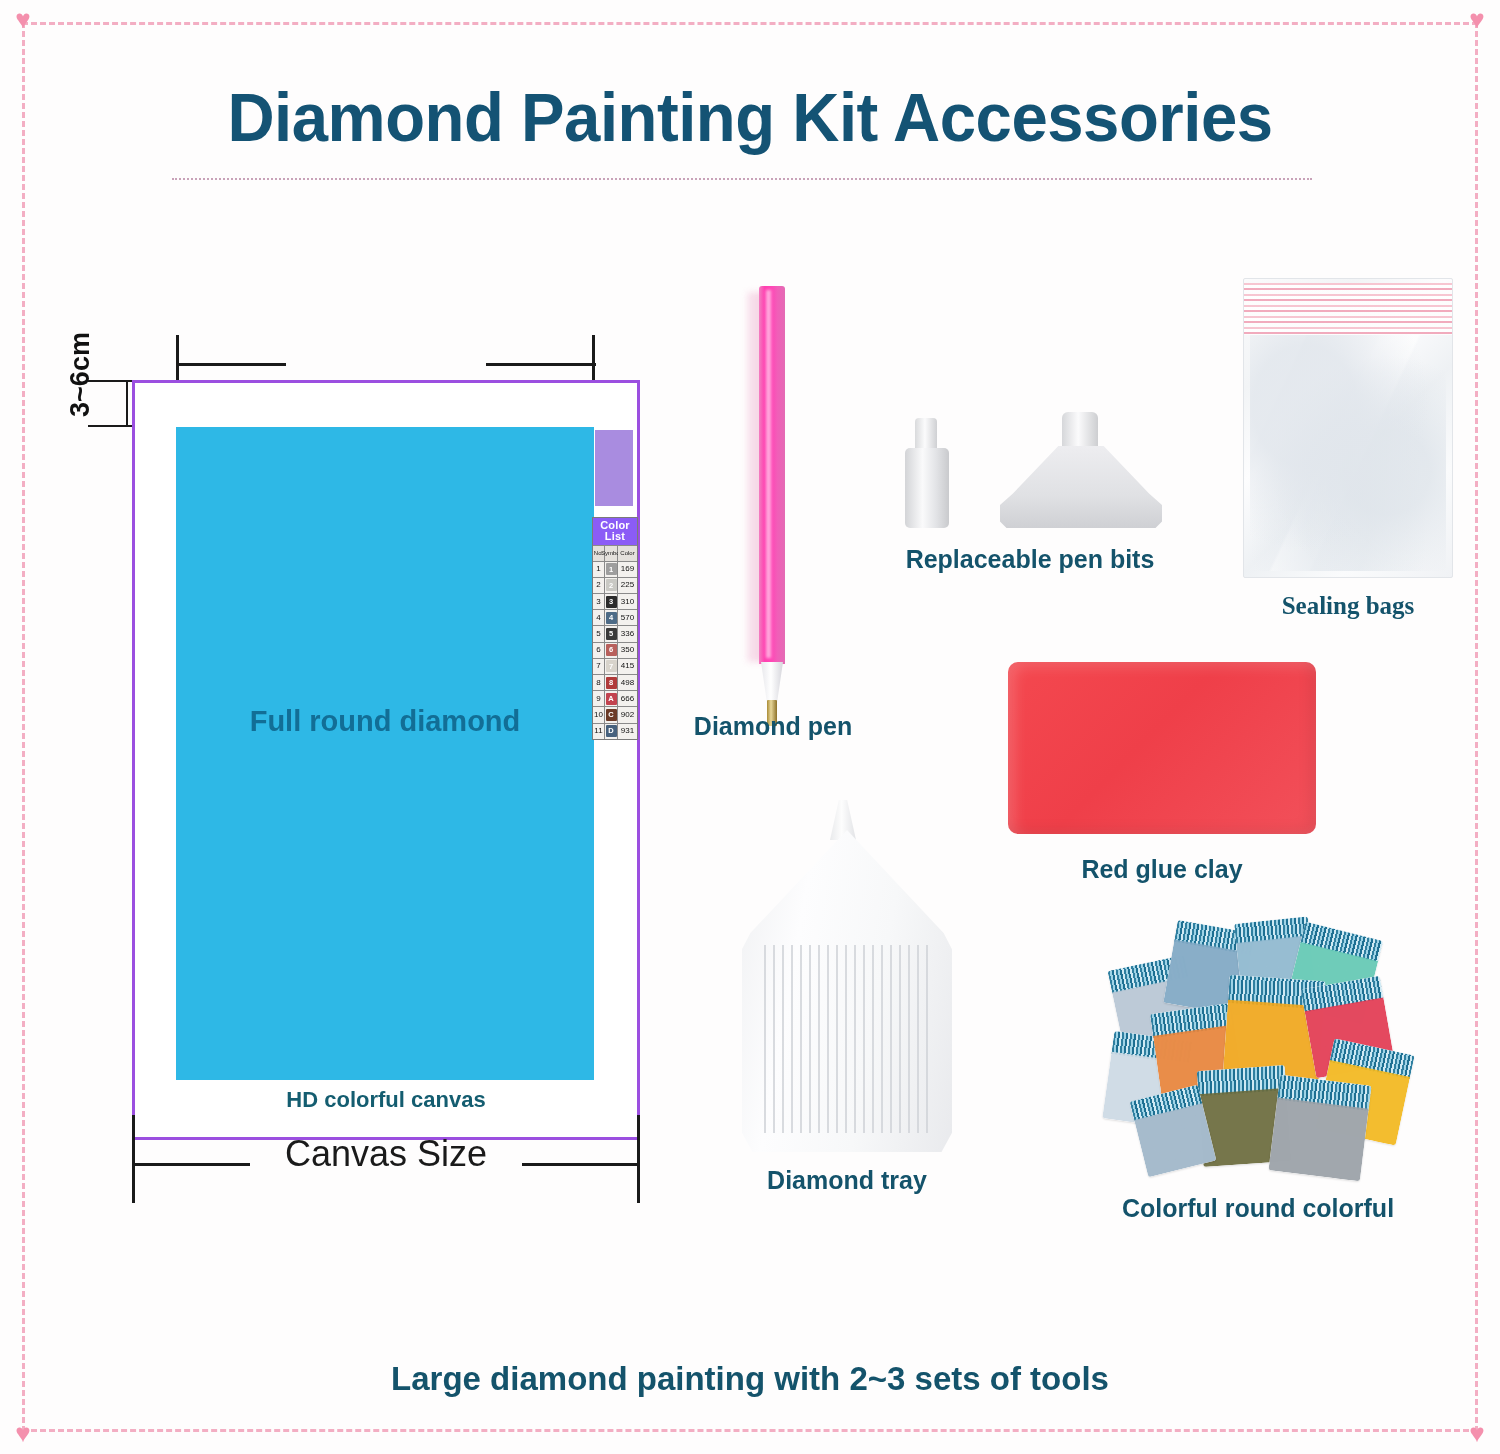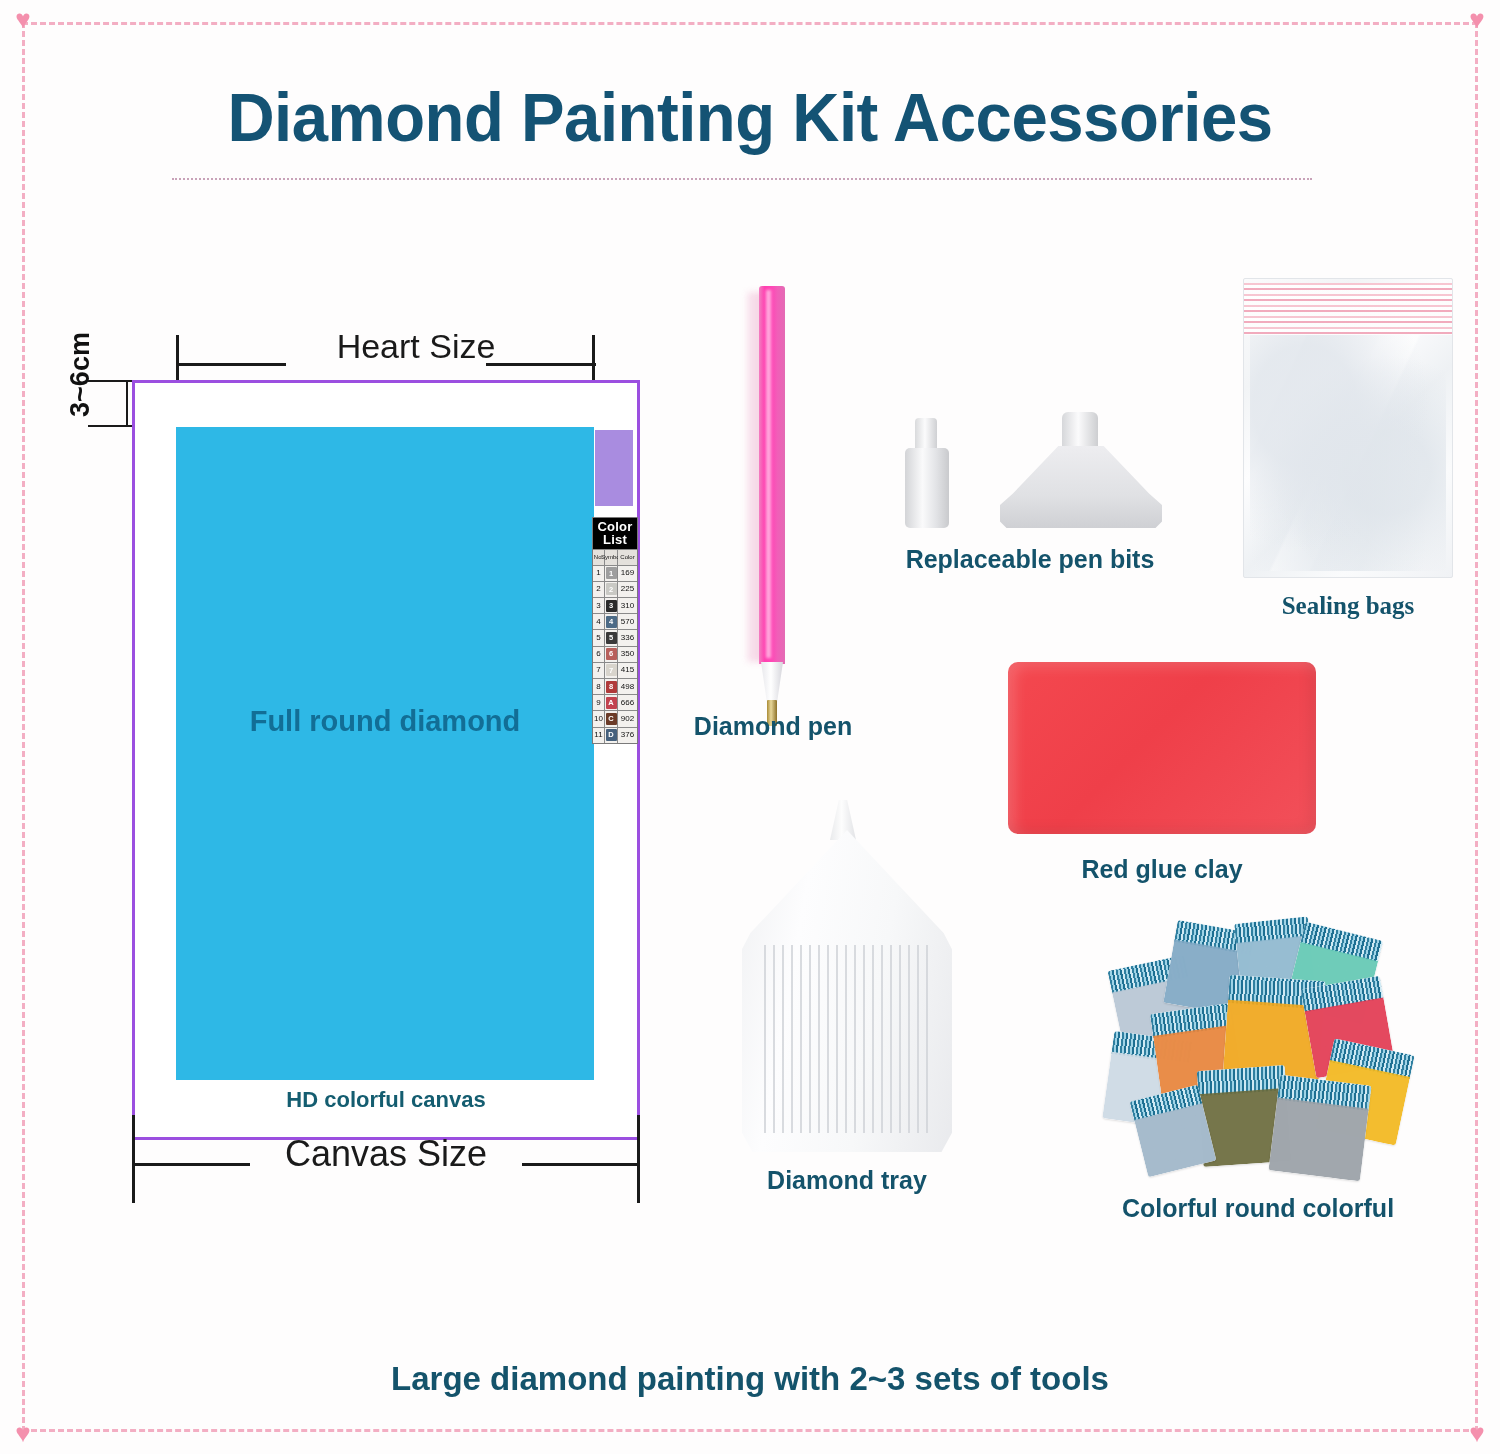--- a/index.html
+++ b/index.html
@@ -103,24 +103,24 @@
   .color-list {
     position: absolute;
     left: 556px; top: 192px;
     width: 46px;
     border: 1px solid #7a7a7a;
     background: #f3f1ee;
     font-size: 7px;
     line-height: 1;
   }
   .cl-title {
-    background: #000000;
+    background: #8b5cf6;
     color: #ffffff;
     text-align: center;
-    font-size: 13px;
+    font-size: 11px;
     font-weight: bold;
     padding: 2px 0 2.5px;
     letter-spacing: 0.2px;
   }
   .cl-head, .cl-row { display: flex; height: 16.2px; align-items: stretch; }
   .cl-head > div, .cl-row > div {
     border-top: 1px solid #8a8a8a;
     border-right: 1px solid #8a8a8a;
     display: flex; align-items: center; justify-content: center;
     font-size: 8px; color: #111;
@@ -324,21 +324,20 @@
   <div class="corner-heart ch-tl">♥</div>
   <div class="corner-heart ch-tr">♥</div>
   <div class="corner-heart ch-bl">♥</div>
   <div class="corner-heart ch-br">♥</div>
 
   <div class="title">Diamond Painting Kit Accessories</div>
   <div class="title-rule"></div>
 
   <div class="diagram">
 
-    <div class="heart-size-label">Heart Size</div>
     <div class="dim-line" style="left:140px; top:10px;  width:3px;  height:88px;"></div>
     <div class="dim-line" style="left:140px; top:38px;  width:110px;height:3px;"></div>
     <div class="dim-line" style="left:556px; top:10px;  width:3px;  height:88px;"></div>
     <div class="dim-line" style="left:450px; top:38px;  width:110px;height:3px;"></div>
 
     <div class="cm-label">3~6cm</div>
     <div class="dim-line" style="left:52px; top:55px;  width:92px; height:2px;"></div>
     <div class="dim-line" style="left:52px; top:100px; width:92px; height:2px;"></div>
     <div class="dim-line" style="left:90px; top:55px;  width:2px;  height:47px;"></div>
 
@@ -425,21 +424,21 @@
             <div class="c-sym">
               <span class="sym-chip" style="background: rgb(107, 59, 40);">C</span>
             </div>
             <div class="c-col">902</div>
           </div>
           <div class="cl-row">
             <div class="c-no">11</div>
             <div class="c-sym">
               <span class="sym-chip" style="background: rgb(70, 97, 125);">D</span>
             </div>
-            <div class="c-col">376</div>
+            <div class="c-col">931</div>
           </div>
         </div>
     </div>
 
     <div class="canvas-size-label">Canvas Size</div>
     <div class="dim-line" style="left:96px;  top:790px; width:3px;  height:88px;"></div>
     <div class="dim-line" style="left:96px;  top:838px; width:118px;height:3px;"></div>
     <div class="dim-line" style="left:601px; top:790px; width:3px;  height:88px;"></div>
     <div class="dim-line" style="left:486px; top:838px; width:118px;height:3px;"></div>
   </div>

